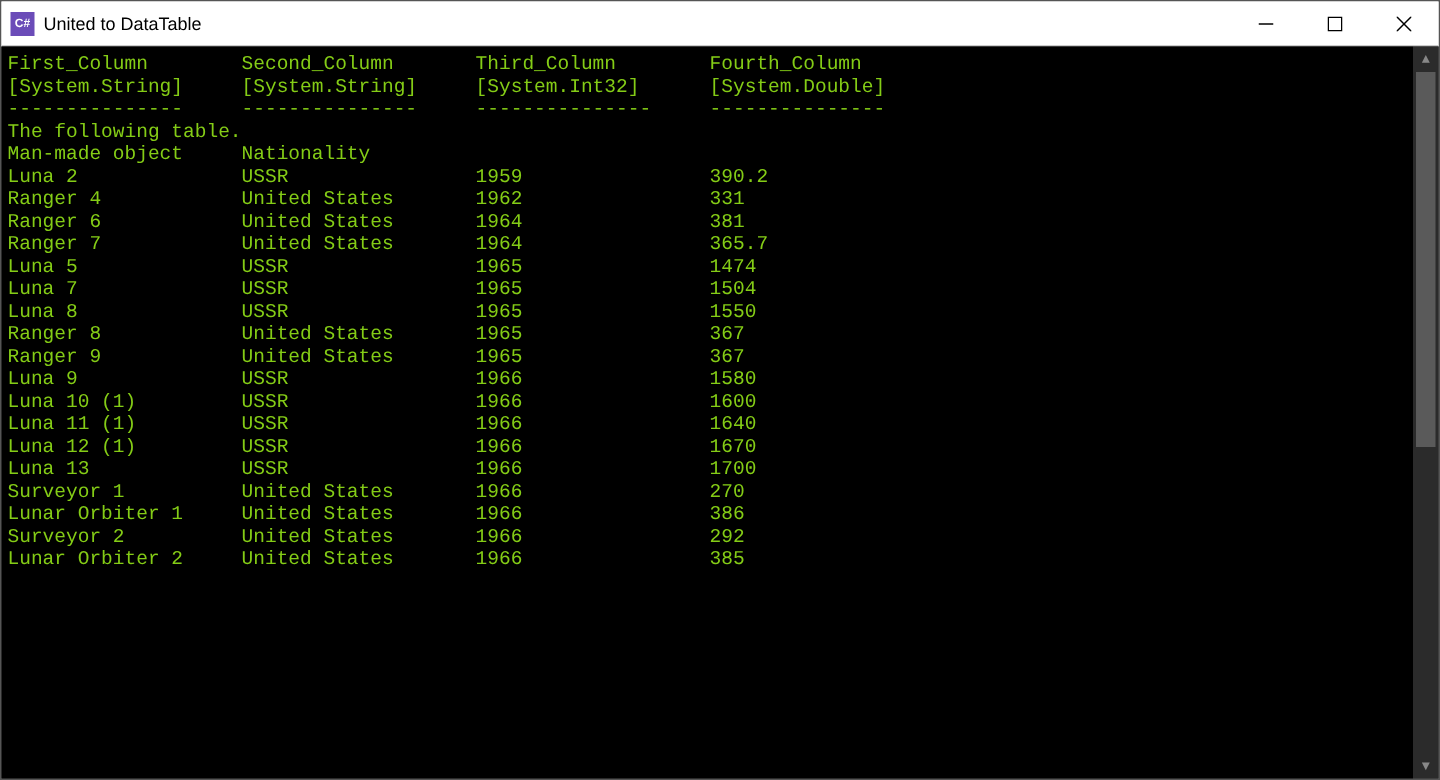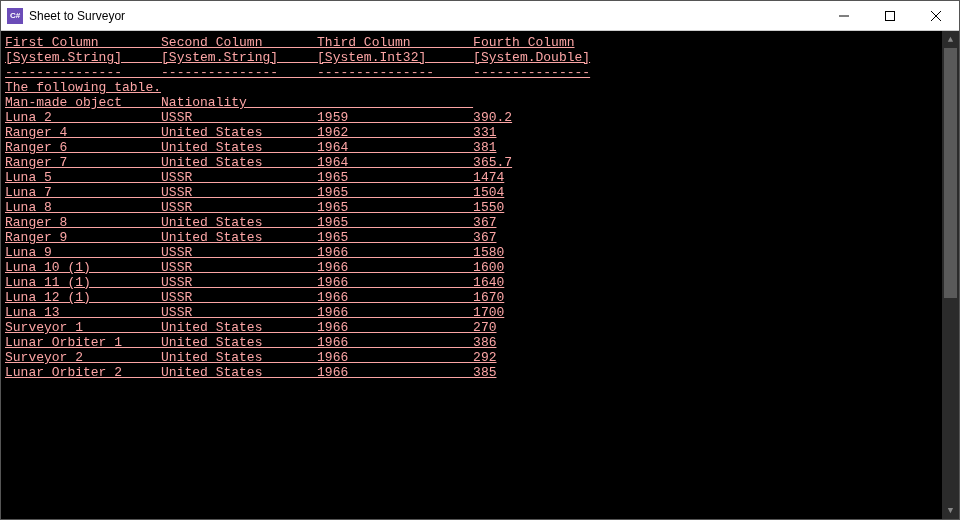--- a/index.html
+++ b/index.html
@@ -58,27 +58,26 @@
     }
     .win-btn svg { stroke: #000; fill: none; stroke-width: 1; }
     .console-wrap {
       flex: 1;
       display: flex;
       background: #000;
     }
     .console {
       flex: 1;
       background: #000;
-      color: #fca5a5;
+      color: #84cc16;
       padding: 4px 0 4px 4px;
       line-height: 15px;
       letter-spacing: 0;
       white-space: pre;
       overflow: hidden;
-      text-decoration: underline;
     }
     .scrollbar {
       width: 17px;
       background: #2b2b2b;
       display: flex;
       flex-direction: column;
     }
     .sb-arrow {
       height: 17px;
       display: flex;
@@ -96,21 +95,21 @@
       background: #5a5a5a;
     }
     .row { white-space: pre; }
   </style>
 </head>
 <body>
 
 <div class="window">
   <div class="titlebar">
     <span class="app-icon">C#</span>
-    <span class="title">Sheet to Surveyor</span>
+    <span class="title">United to DataTable</span>
     <div class="win-controls">
       <div class="win-btn">
         <svg width="10" height="10">
             <line x1="0" y1="5" x2="10" y2="5"></line>
           </svg>
       </div>
       <div class="win-btn">
         <svg width="10" height="10">
             <rect x="0.5" y="0.5" width="9" height="9"></rect>
           </svg>

